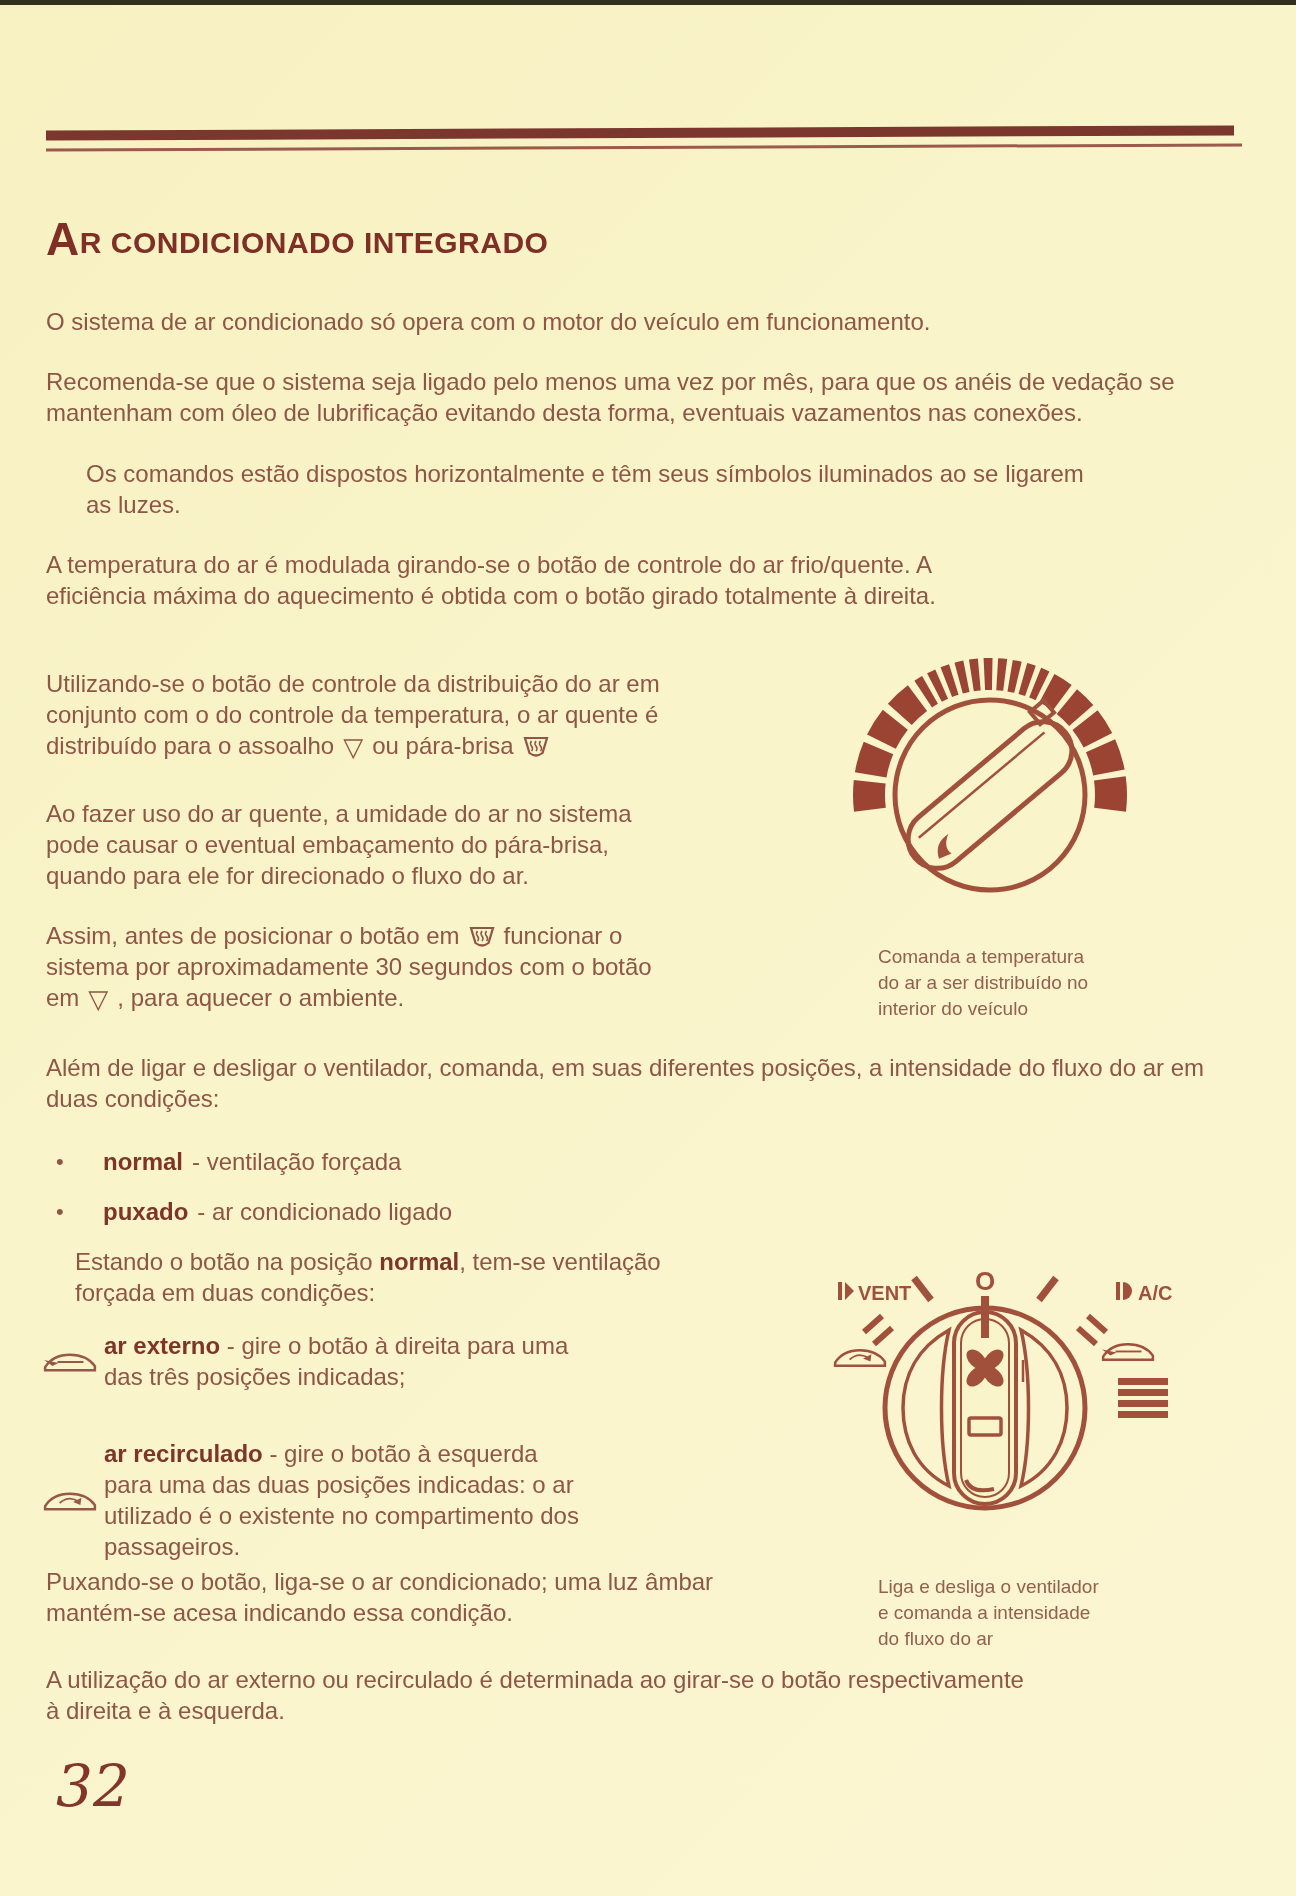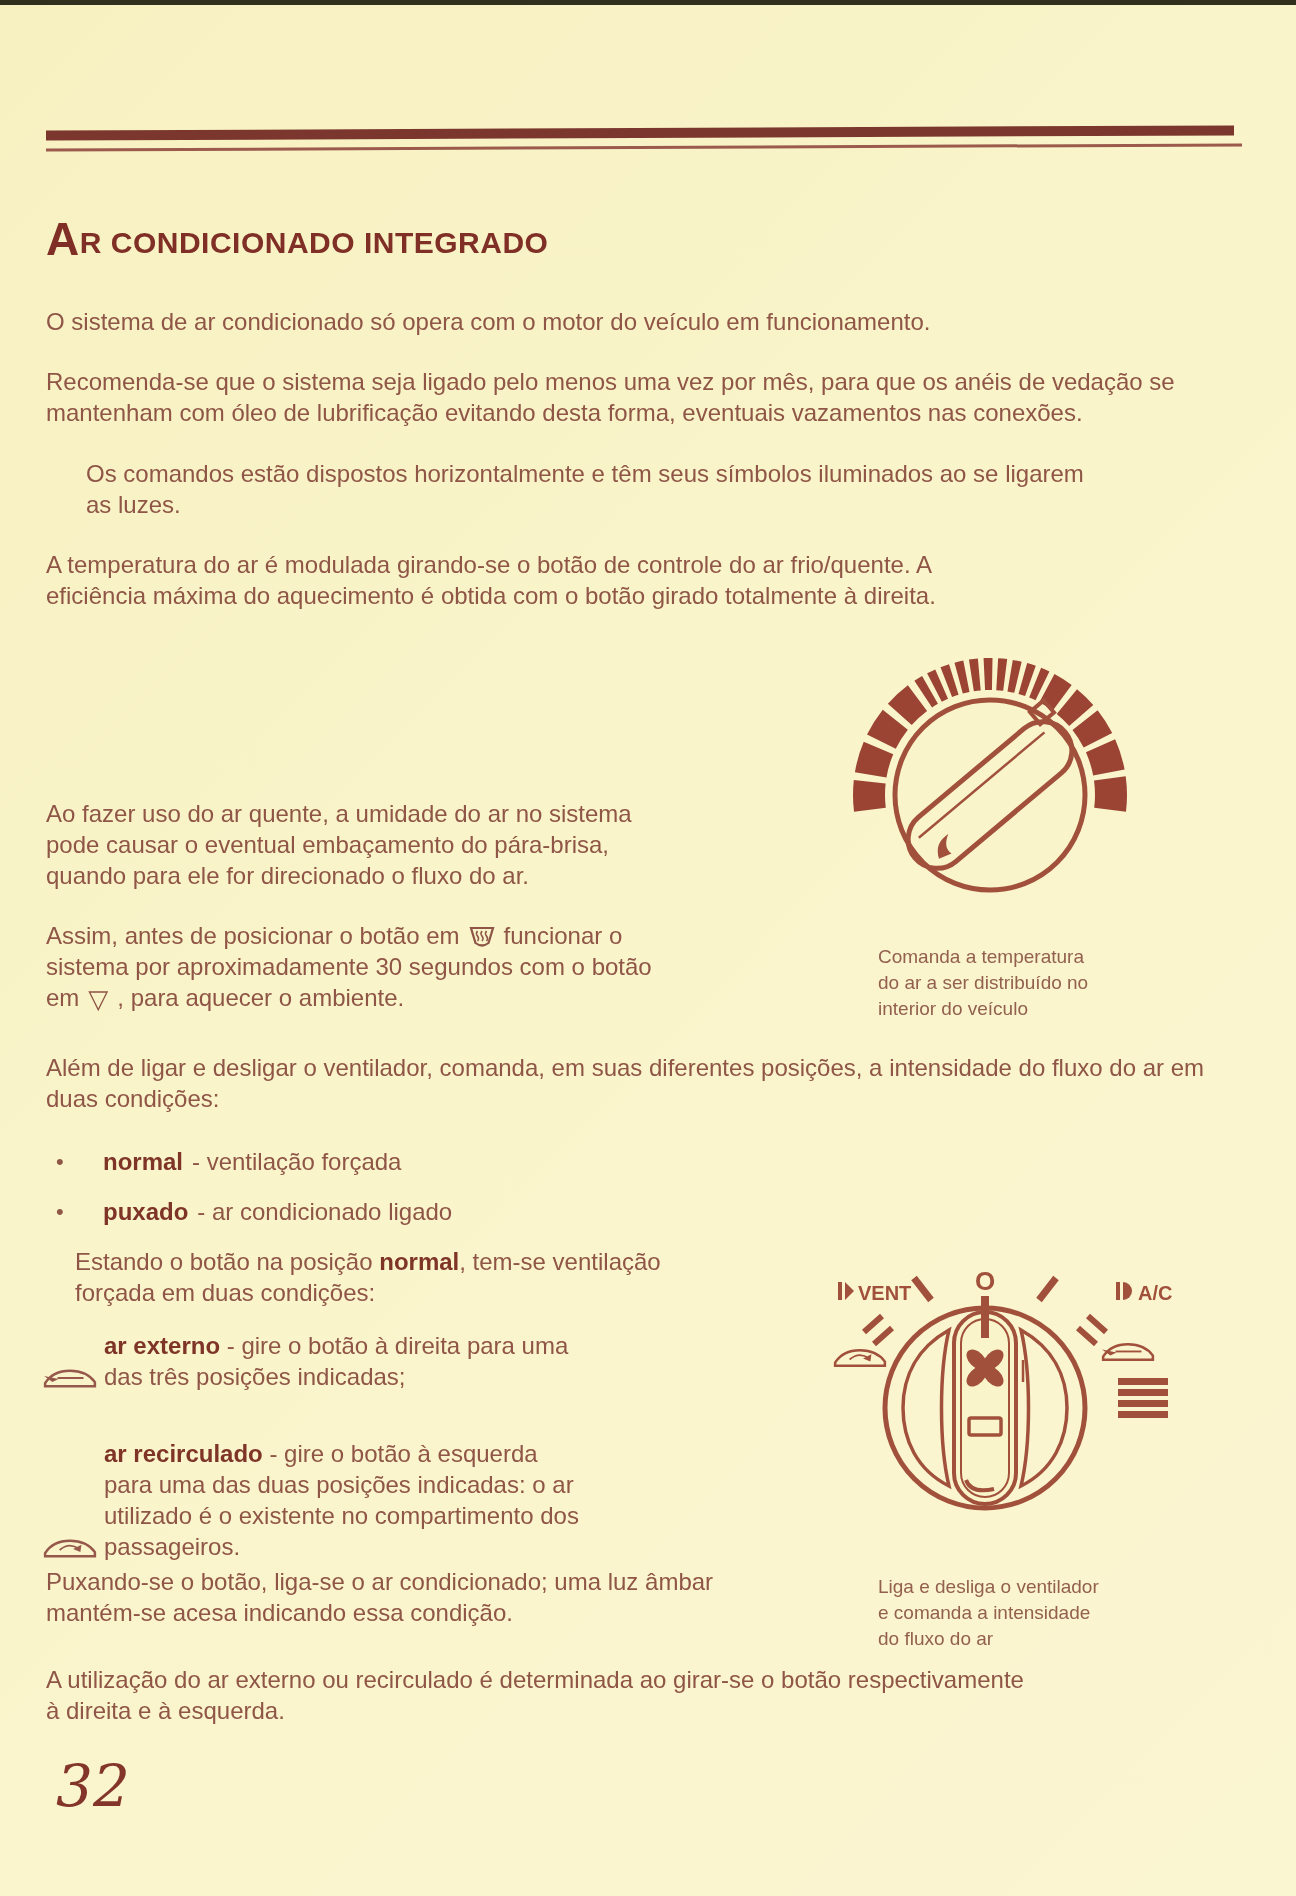--- a/index.html
+++ b/index.html
@@ -18,21 +18,21 @@
   .doc-title{position:absolute;left:46px;top:216px;color:#7f2f26;font-weight:bold;letter-spacing:0.5px;white-space:nowrap;}
   .doc-title .initial{font-size:46px;line-height:46px;vertical-align:-2px;}
   .doc-title .rest{font-size:30px;}
   .para{position:absolute;font-size:24px;line-height:31px;color:#8f5546;}
   .b{font-weight:bold;color:#7f3428;}
   .inline-icon{display:inline-block;vertical-align:-5px;margin:0 9px;}
   .tri{font-size:26px;line-height:20px;color:#8f5546;display:inline-block;vertical-align:-2px;margin:0 9px;}
   .bullet-row{position:absolute;display:flex;font-size:24px;line-height:31px;}
   .bullet-dot{width:47px;padding-left:10px;font-size:22px;color:#8f5546;}
   .desc{margin-left:9px;}
-  .mode-row{position:absolute;display:flex;align-items:flex-end;}
+  .mode-row{position:absolute;display:flex;align-items:center;}
   .mode-icon{width:56px;flex:0 0 56px;margin-top:4px;color:#96584a;}
   .mode-text{margin-left:6px;font-size:24px;line-height:31px;width:480px;}
   .caption{position:absolute;font-size:19px;line-height:26px;color:#93604f;}
   .page-number{position:absolute;left:56px;top:1752px;font-family:"DejaVu Serif",serif;font-style:italic;font-size:58px;color:#83352a;}
   .fig{position:absolute;color:#a1503c;}
   svg text{font-family:"Liberation Sans",sans-serif;}
 </style>
 </head>
 <body>
 
@@ -68,20 +68,25 @@
   </h1>
 
   <div class="para" style="left:46px;top:306px;width:1210px;">O sistema de ar condicionado só opera com o motor do veículo em funcionamento.</div>
 
   <div class="para" style="left:46px;top:366px;width:1165px;">Recomenda-se que o sistema seja ligado pelo menos uma vez por mês, para que os anéis de vedação se mantenham com óleo de lubrificação evitando desta forma, eventuais vazamentos nas conexões.</div>
 
   <div class="para" style="left:58px;top:458px;width:1000px;margin-left:28px;">Os comandos estão dispostos horizontalmente e têm seus símbolos iluminados ao se ligarem as luzes.</div>
 
   <div class="para" style="left:46px;top:549px;width:985px;">A temperatura do ar é modulada girando-se o botão de controle do ar frio/quente. A eficiência máxima do aquecimento é obtida com o botão girado totalmente à direita.</div>
 
+  <div class="para" style="left:46px;top:668px;width:625px;">
+    <span>Utilizando-se o botão de controle da distribuição do ar em conjunto com o do controle da temperatura, o ar quente é distribuído para o assoalho</span><span class="tri">▽</span><span>ou pára-brisa</span><svg class="inline-icon" width="26" height="24">
+        <use href="#sym-defrost" style="color:#8f5546"></use>
+      </svg>
+  </div>
 
   <div class="para" style="left:46px;top:798px;width:645px;">Ao fazer uso do ar quente, a umidade do ar no sistema pode causar o eventual embaçamento do pára-brisa, quando para ele for direcionado o fluxo do ar.</div>
 
   <div class="para" style="left:46px;top:920px;width:620px;">
     <span>Assim, antes de posicionar o botão em</span><svg class="inline-icon" width="26" height="24">
         <use href="#sym-defrost" style="color:#8f5546"></use>
       </svg><span>funcionar o sistema por aproximadamente 30 segundos com o botão em</span><span class="tri">▽</span><span>, para aquecer o ambiente.</span>
   </div>
 
   <div class="para" style="left:46px;top:1052px;width:1215px;">Além de ligar e desligar o ventilador, comanda, em suas diferentes posições, a intensidade do fluxo do ar em duas condições:</div>

